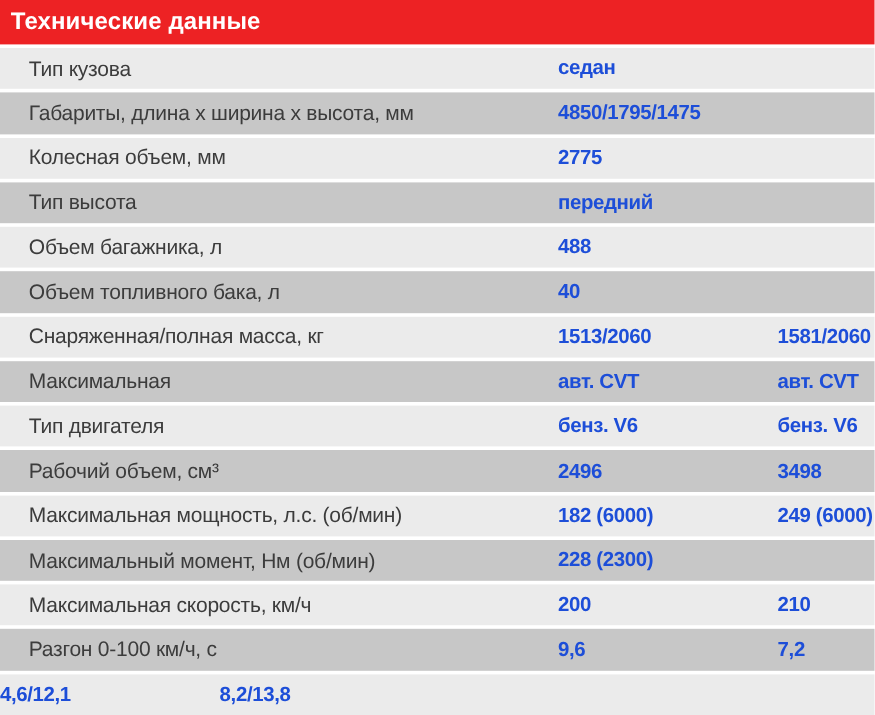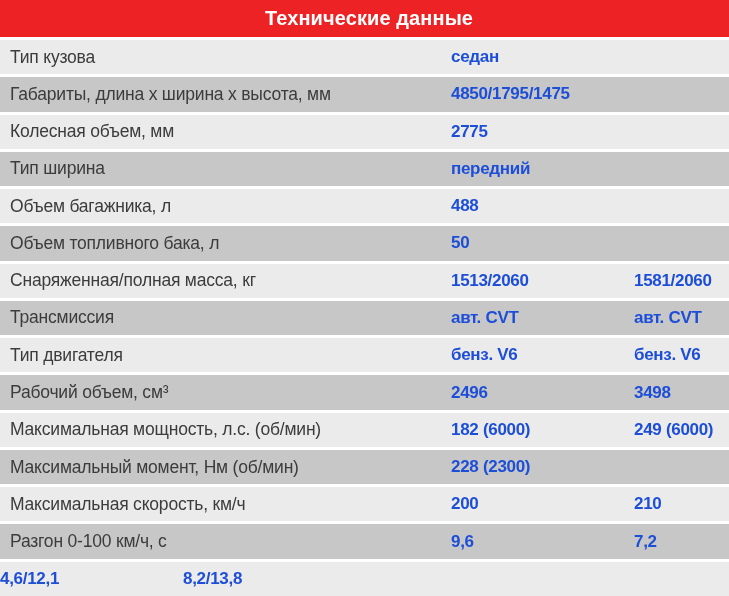--- a/index.html
+++ b/index.html
@@ -19,21 +19,20 @@
     overflow: hidden;
   }
   .spec-header {
     flex: 0 0 37px;
     height: 37px;
     background: #ED2224;
     display: flex;
     align-items: center;
     padding-left: 9px;
     box-sizing: border-box;
-    justify-content: center;
   }
   .spec-title {
     color: #ffffff;
     font-weight: bold;
     font-size: 20px;
     letter-spacing: 0.1px;
   }
   .spec-body {
     flex: 1;
     display: flex;
@@ -44,21 +43,21 @@
   .spec-row {
     flex: 1;
     display: flex;
     align-items: center;
     box-sizing: border-box;
   }
   .spec-row.light { background: #EBEBEB; }
   .spec-row.dark  { background: #C7C7C7; }
   .spec-label {
     flex: 0 0 441px;
-    padding-left: 10px;
+    padding-left: 24px;
     font-size: 17.5px;
     color: #3C3C3C;
     letter-spacing: -0.2px;
     white-space: nowrap;
   }
   .spec-value {
     font-weight: bold;
     font-size: 17px;
     color: #1d4ed8;
     letter-spacing: -0.3px;
@@ -87,45 +86,45 @@
     <span class="spec-value v2"></span>
   </div>
 
   <div class="spec-row light">
     <span class="spec-label">Колесная объем, мм</span>
     <span class="spec-value v1">2775</span>
     <span class="spec-value v2"></span>
   </div>
 
   <div class="spec-row dark">
-    <span class="spec-label">Тип ширина</span>
+    <span class="spec-label">Тип высота</span>
     <span class="spec-value v1">передний</span>
     <span class="spec-value v2"></span>
   </div>
 
   <div class="spec-row light">
     <span class="spec-label">Объем багажника, л</span>
     <span class="spec-value v1">488</span>
     <span class="spec-value v2"></span>
   </div>
 
   <div class="spec-row dark">
     <span class="spec-label">Объем топливного бака, л</span>
-    <span class="spec-value v1">50</span>
+    <span class="spec-value v1">40</span>
     <span class="spec-value v2"></span>
   </div>
 
   <div class="spec-row light">
     <span class="spec-label">Снаряженная/полная масса, кг</span>
     <span class="spec-value v1">1513/2060</span>
     <span class="spec-value v2">1581/2060</span>
   </div>
 
   <div class="spec-row dark">
-    <span class="spec-label">Трансмиссия</span>
+    <span class="spec-label">Максимальная</span>
     <span class="spec-value v1">авт. CVT</span>
     <span class="spec-value v2">авт. CVT</span>
   </div>
 
   <div class="spec-row light">
     <span class="spec-label">Тип двигателя</span>
     <span class="spec-value v1">бенз. V6</span>
     <span class="spec-value v2">бенз. V6</span>
   </div>
 

